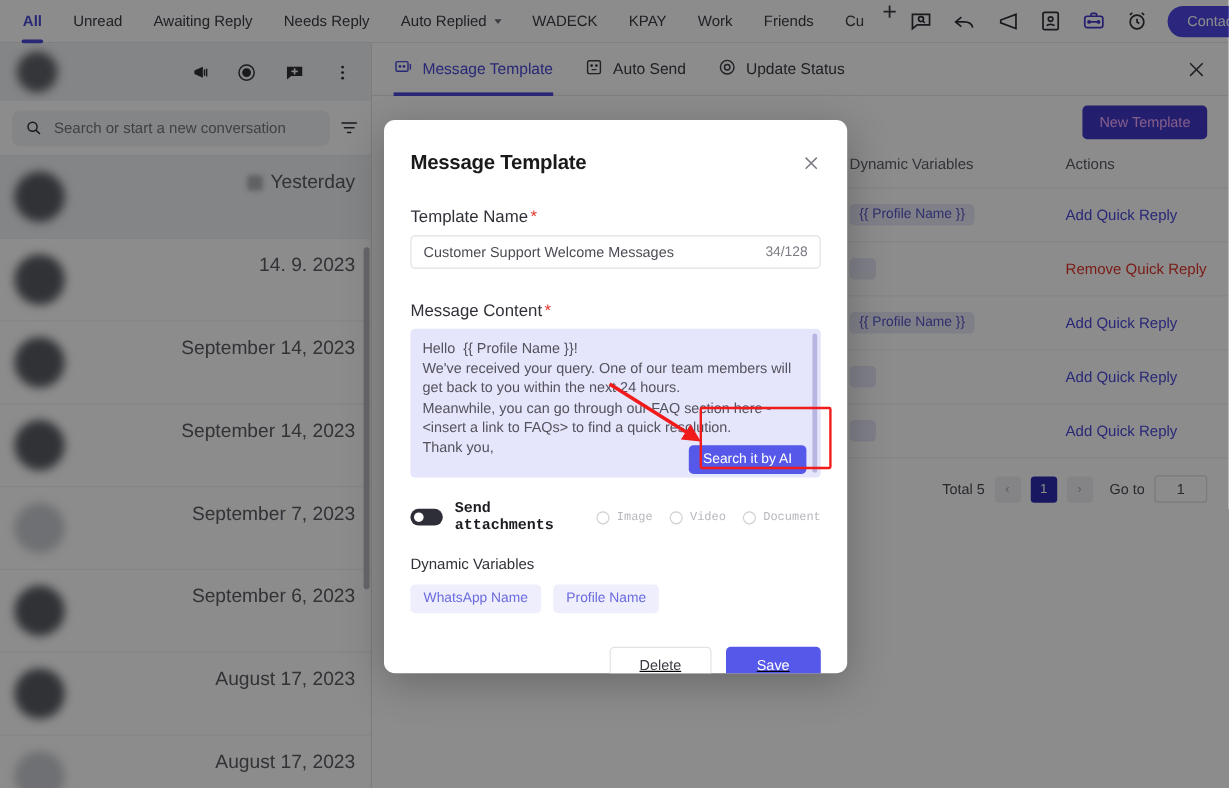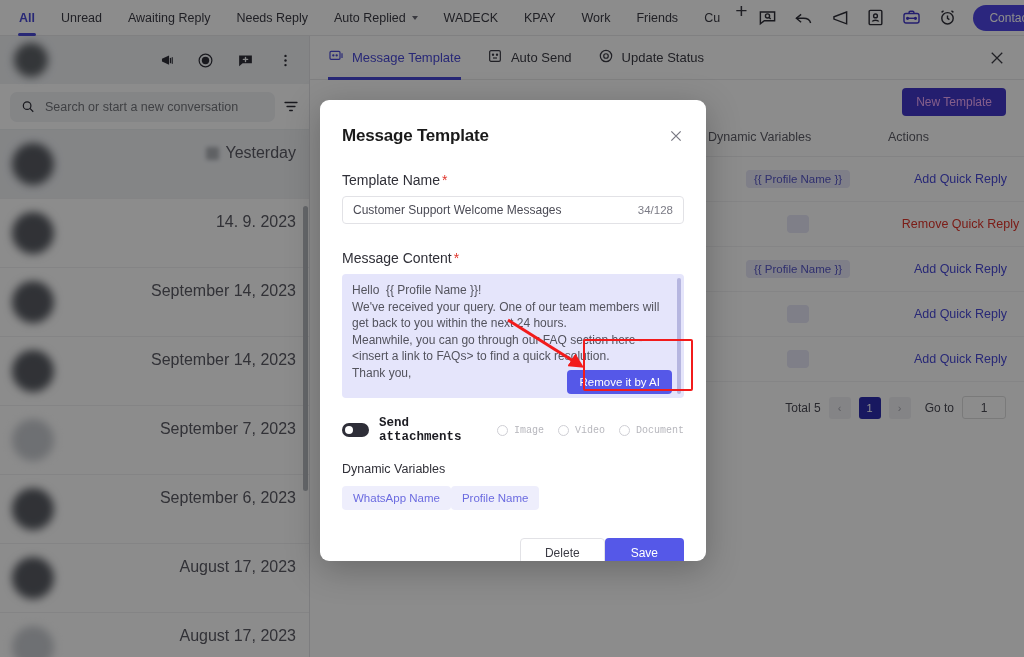--- a/index.html
+++ b/index.html
@@ -97,21 +97,21 @@
   .new-tpl {
     position: absolute; right: 18px; top: 8px;
     background: #4338ca; color: #f0abfc; font-size: 12px;
     padding: 7px 14px; border-radius: 4px; cursor: pointer;
   }
   table.tpl { width: 100%; border-collapse: collapse; margin-top: 38px; table-layout: fixed; }
   table.tpl th {
     text-align: left; font-size: 12.5px; color: #5d5d66; font-weight: 400;
     padding: 0 0 12px 0; border-bottom: 1px solid #eeeef1;
   }
-  table.tpl td { font-size: 12.5px; color: #3b3b44; padding: 13px 0; border-bottom: 1px solid #f2f2f5; vertical-align: middle; text-align: center; }
+  table.tpl td { font-size: 12.5px; color: #3b3b44; padding: 13px 0; border-bottom: 1px solid #f2f2f5; vertical-align: middle; }
   .col-name { width: 190px; }
   .col-content { width: 190px; }
   .col-dyn { width: 180px; }
   .col-act { width: 230px; }
   .chip-dyn { display: inline-block; background: #e7e7f7; color: #5757c8; font-size: 11.5px; padding: 3px 8px; border-radius: 4px; white-space: nowrap; }
   .link { color: #4a4ad8; cursor: pointer; }
   .link.danger { color: #e0352b; }
   .act-cell { display: flex; align-items: center; gap: 0; }
   .act-main { width: 145px; }
   .pager { display: flex; align-items: center; justify-content: flex-end; gap: 8px; font-size: 12px; color: #4b4b55; padding: 14px 0 0 0; }
@@ -161,26 +161,26 @@
 
   .attach-row { display: flex; align-items: center; gap: 10px; margin-top: 14px; font-family: Liberation Mono, monospace; }
   .toggle { width: 27px; height: 14px; border-radius: 9px; background: #2e2e38; position: relative; cursor: pointer; flex: 0 0 27px; }
   .toggle::after { content:""; position:absolute; left: 3px; top: 3px; width: 8px; height: 8px; border-radius: 50%; background: #fff; }
   .attach-label { font-size: 12.5px; font-weight: 700; color: #1c1c22; }
   .radio-group { display: flex; align-items: center; gap: 14px; margin-left: 16px; }
   .radio-item { display: flex; align-items: center; gap: 6px; font-size: 10px; color: #b7b7bd; cursor: pointer; }
   .radio { width: 11px; height: 11px; border-radius: 50%; border: 1.4px solid #cfcfd5; }
 
   .dyn-title { font-size: 12.5px; color: #303038; margin-top: 18px; }
-  .chip-row { display: flex; margin-top: 10px; }
+  .chip-row { display: flex; gap: 10px; margin-top: 10px; }
   .chip {
     background: #eeeefc; color: #6b6be0; font-size: 11.5px;
     padding: 6px 11px; border-radius: 4px; cursor: pointer;
   }
-  .btn-row { display: flex; justify-content: flex-end; margin-top: 28px; }
+  .btn-row { display: flex; justify-content: flex-end; gap: 12px; margin-top: 28px; text-decoration: underline; }
   .btn-ghost {
     border: 1px solid #e2e2e6; border-radius: 4px; background: #fff;
     font-size: 12px; color: #3b3b44; padding: 7px 24px; cursor: pointer;
   }
   .btn-primary {
     border: none; border-radius: 4px; background: #5558e8; color: #fff;
     font-size: 12px; padding: 8px 26px; cursor: pointer;
   }
 
   
@@ -542,21 +542,21 @@
 
       <div class="fld-label">
         <span>Message Content</span><span class="req">*</span>
       </div>
       <div class="ta-wrap">
         <textarea class="ta" style="">Hello  {{ Profile Name }}!
 We've received your query. One of our team members will get back to you within the next 24 hours.
 Meanwhile, you can go through our FAQ section here -  &lt;insert a link to FAQs&gt; to find a quick resolution.
 Thank you,</textarea>
         <div class="ta-scroll"></div>
-        <div class="rewrite-btn">Remove it by AI</div>
+        <div class="rewrite-btn">Search it by AI</div>
       </div>
 
       <div class="attach-row">
         <div class="toggle"></div>
         <span class="attach-label">Send attachments</span>
         <div class="radio-group">
           <label class="radio-item">
               <span class="radio"></span>
               <span>Image</span>
             </label>

